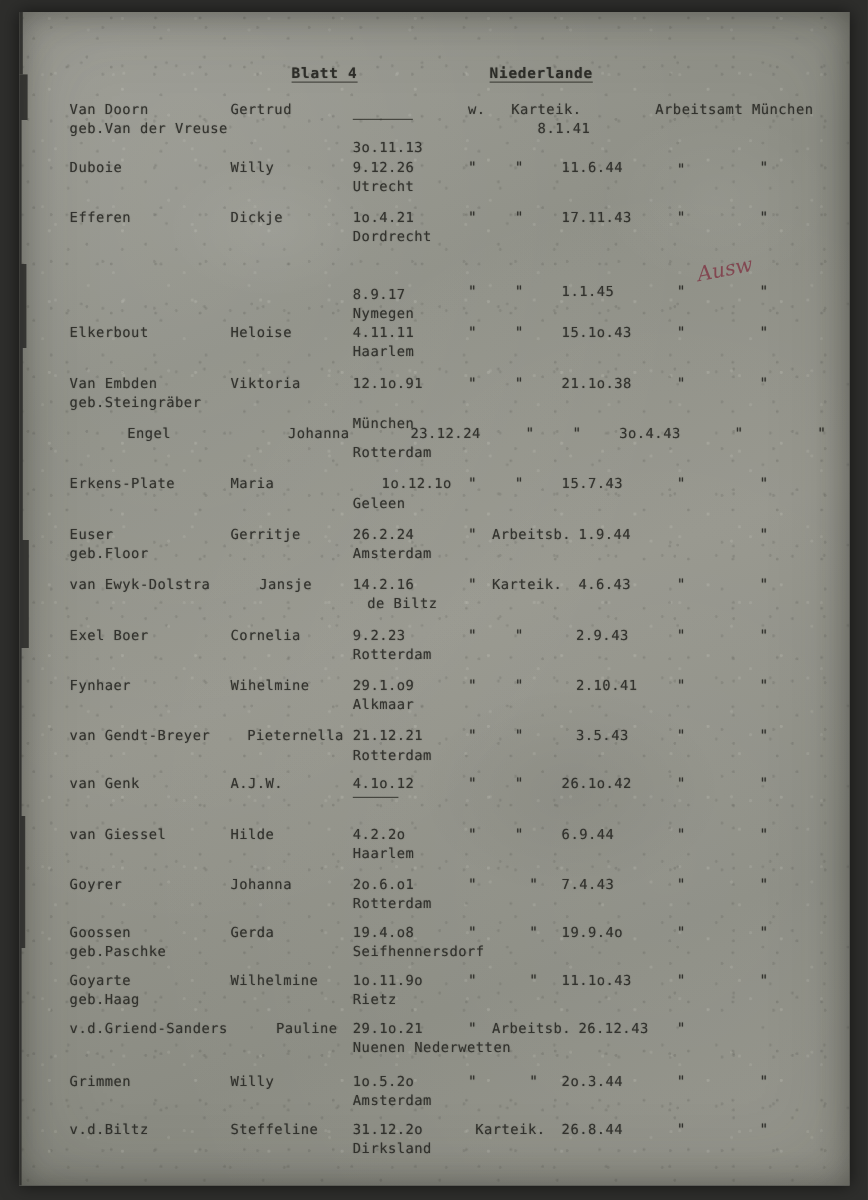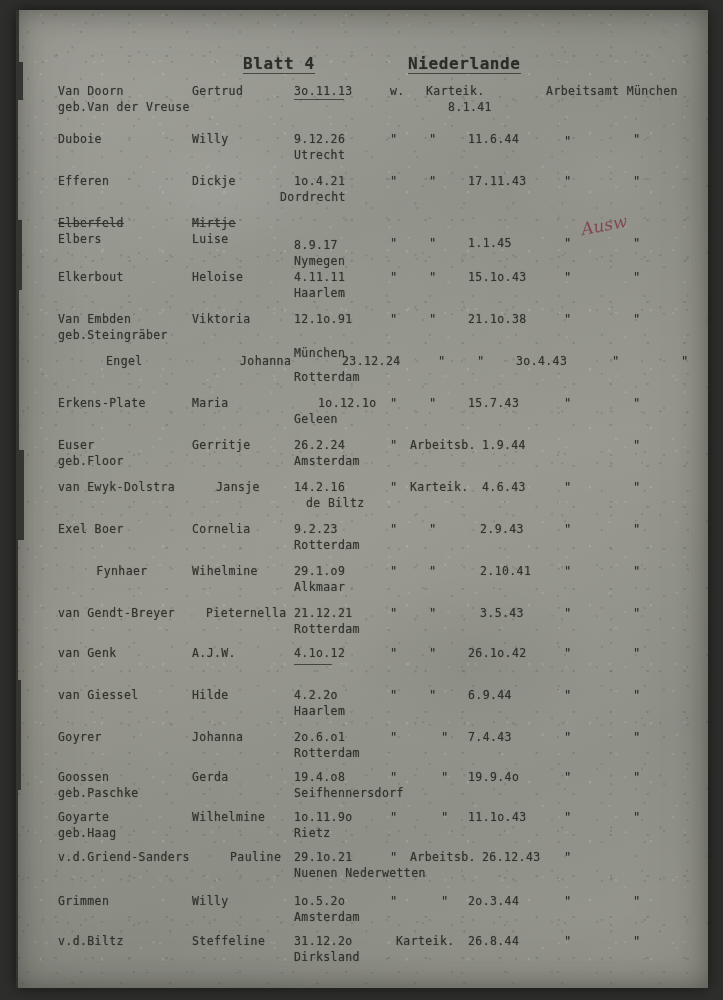--- a/index.html
+++ b/index.html
@@ -70,21 +70,21 @@
     position: absolute;
     color: #23231f;
     font-family: "DejaVu Sans Mono", monospace;
     font-size: 11.5px;
     letter-spacing: 0.4px;
     white-space: pre;
     text-shadow: 0 0 1px rgba(35,35,30,0.55);
     opacity: 0.86;
   }
   .hdr {
-    font-size: 16px;
+    font-size: 12px;
     font-weight: bold;
     letter-spacing: 0.6px;
     opacity: 0.9;
   }
   .under {
     border-bottom: 1px solid rgba(35,35,30,0.75);
     padding-bottom: 0px;
   }
   .strike {
     text-decoration: line-through;
@@ -137,21 +137,21 @@
     <div class="smudge" style="left:480px;top:80px;width:200px;height:150px;background:radial-gradient(ellipse,rgba(255,255,255,0.05),rgba(0,0,0,0) 70%);"></div>
 
     <div class="typed hdr under" style="left:227px;top:44px;">Blatt 4</div>
     <div class="typed hdr under" style="left:392px;top:44px;">Niederlande</div>
 
     <div id="pencil">Ausw</div>
 
     <div class="rowline" style="top:74px;">
       <div class="typed c-name" style="position:absolute;">Van Doorn</div>
       <div class="typed c-first" style="position:absolute;">Gertrud</div>
-      <div class="typed c-date" style="position:absolute;">3o.11.13</div>
+      <div class="typed c-date" style="position:absolute;margin-top:32px;">3o.11.13</div>
       <div class="typed c-w" style="position:absolute;">w.</div>
       <div class="typed" style="position:absolute;left:410px;">Karteik.</div>
       <div class="typed c-amt" style="position:absolute;left:506px;width:180px;text-align:center;">Arbeitsamt München</div>
     </div>
     <div class="typed" style="left:42px;top:90px;">geb.Van der Vreuse</div>
     <div class="typed" style="left:432px;top:90px;">8.1.41</div>
     <div style="position:absolute;left:278px;top:89px;width:50px;height:1px;background:rgba(35,35,30,0.7);"></div>
 
     <div class="rowline" style="top:122px;">
       <div class="typed c-name" style="position:absolute;">Duboie</div>
@@ -168,30 +168,22 @@
     <div class="rowline" style="top:164px;">
       <div class="typed c-name" style="position:absolute;">Efferen</div>
       <div class="typed c-first" style="position:absolute;">Dickje</div>
       <div class="typed c-date" style="position:absolute;">1o.4.21</div>
       <div class="typed c-w ditto" style="position:absolute;">"</div>
       <div class="typed ditto" style="position:absolute;left:413px;">"</div>
       <div class="typed" style="position:absolute;left:452px;">17.11.43</div>
       <div class="typed ditto" style="position:absolute;left:548px;">"</div>
       <div class="typed c-d2 ditto" style="position:absolute;">"</div>
     </div>
-    <div class="typed" style="left:264px;top:180px;">Dordrecht</div>
-
-    <div class="rowline" style="top:206px;">
-      <div class="typed c-name strike" style="position:absolute;">Elberfeld</div>
-      <div class="typed c-first strike" style="position:absolute;">Mirtje</div>
-    </div>
-    <div class="rowline" style="top:222px;">
-      <div class="typed c-name" style="position:absolute;">Elbers</div>
-      <div class="typed c-first" style="position:absolute;">Luise</div>
-    </div>
+    <div class="typed" style="left:278px;top:180px;">Dordrecht</div>
+
     <div class="typed" style="left:278px;top:228px;">8.9.17</div>
     <div class="typed" style="left:278px;top:244px;">Nymegen</div>
     <div class="typed ditto" style="left:374px;top:226px;">"</div>
     <div class="typed ditto" style="left:413px;top:226px;">"</div>
     <div class="typed" style="left:452px;top:226px;">1.1.45</div>
     <div class="typed ditto" style="left:548px;top:226px;">"</div>
     <div class="typed ditto" style="left:617px;top:226px;">"</div>
 
     <div class="rowline" style="top:260px;">
       <div class="typed c-name" style="position:absolute;">Elkerbout</div>
@@ -272,21 +264,21 @@
       <div class="typed c-date" style="position:absolute;">9.2.23</div>
       <div class="typed c-w ditto" style="position:absolute;">"</div>
       <div class="typed ditto" style="position:absolute;left:413px;">"</div>
       <div class="typed" style="position:absolute;left:464px;">2.9.43</div>
       <div class="typed ditto" style="position:absolute;left:548px;">"</div>
       <div class="typed c-d2 ditto" style="position:absolute;">"</div>
     </div>
     <div class="typed" style="left:278px;top:528px;">Rotterdam</div>
 
     <div class="rowline" style="top:554px;">
-      <div class="typed c-name" style="position:absolute;text-align:center;">Fynhaer</div>
+      <div class="typed c-name" style="position:absolute;">Fynhaer</div>
       <div class="typed c-first" style="position:absolute;">Wihelmine</div>
       <div class="typed c-date" style="position:absolute;">29.1.o9</div>
       <div class="typed c-w ditto" style="position:absolute;">"</div>
       <div class="typed ditto" style="position:absolute;left:413px;">"</div>
       <div class="typed" style="position:absolute;left:464px;">2.10.41</div>
       <div class="typed ditto" style="position:absolute;left:548px;">"</div>
       <div class="typed c-d2 ditto" style="position:absolute;">"</div>
     </div>
     <div class="typed" style="left:278px;top:570px;">Alkmaar</div>
 

